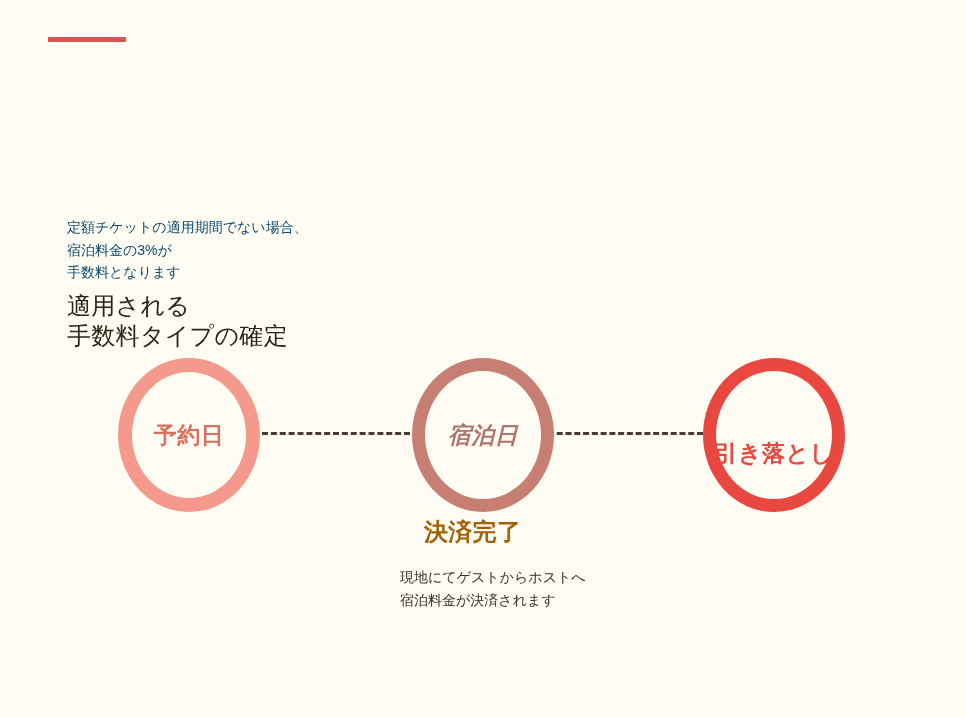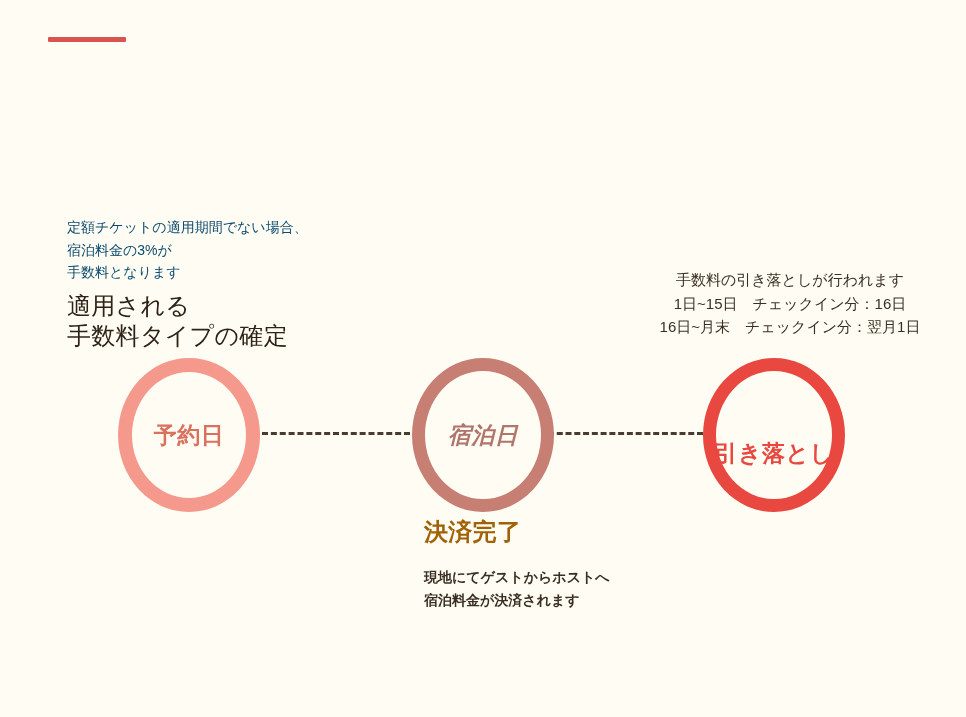--- a/index.html
+++ b/index.html
@@ -90,27 +90,27 @@
     top: 516px;
     font-size: 24px;
     font-weight: bold;
     color: #a16207;
     letter-spacing: 0.3px;
     white-space: nowrap;
   }
 
   .note-bottom {
     position: absolute;
-    left: 424px;
+    left: 400px;
     top: 566px;
     font-size: 14px;
     color: #3b2f24;
     line-height: 1.62;
     white-space: nowrap;
-    font-weight: 700;
+    font-weight: 400;
   }
 
   
   .timeline {
     position: absolute;
     left: 0;
     top: 358px;
     width: 966px;
     height: 160px;
   }
@@ -178,21 +178,20 @@
 
 <div class="slide">
 
   <div class="accent-bar"></div>
 
 
   <div class="note-left">定額チケットの適用期間でない場合、<br>宿泊料金の3%が<br>手数料となります</div>
 
   <div class="heading-left">適用される<br>手数料タイプの確定</div>
 
-  <div class="note-right">手数料の引き落としが行われます<br>1日~15日　チェックイン分：16日<br>16日~月末　チェックイン分：翌月1日</div>
 
   <div class="timeline">
 
     <div class="connector connector-1"></div>
     <div class="connector connector-2"></div>
 
     <div class="node node-1">
       <span class="node-label">予約日</span>
     </div>
 

